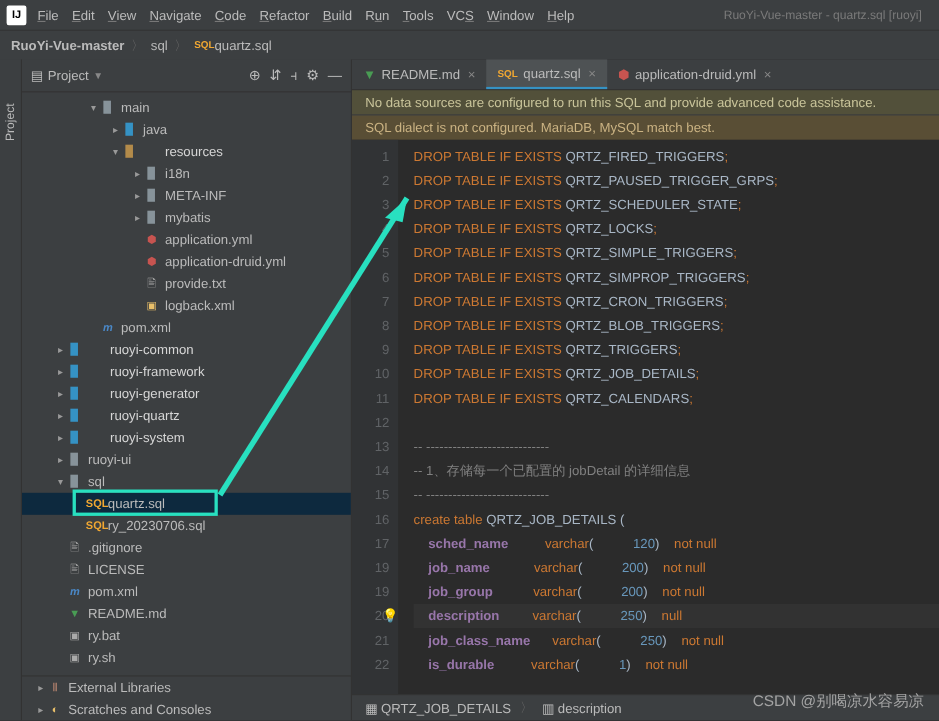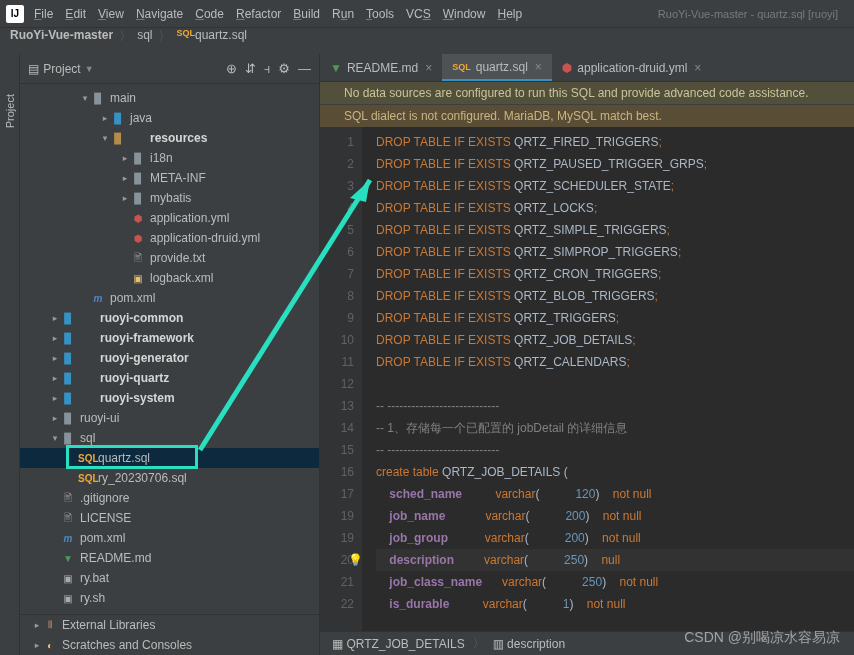--- a/index.html
+++ b/index.html
@@ -2,54 +2,54 @@
 <html><head>
 <meta charset="utf-8">
 <style>
 * { margin: 0; padding: 0; box-sizing: border-box; font-family: "Segoe UI", sans-serif; font-size: 12px; }
 body { background: #3c3f41; color: #bbbbbb; width: 854px; height: 655px; overflow: hidden; position: relative; }
 .menubar { height: 28px; background: #3c3f41; display: flex; align-items: center; padding: 0 6px; border-bottom: 1px solid #323232; }
 .app-icon { width: 18px; height: 18px; background: #fff; color: #000; display: flex; align-items: center; justify-content: center; font-weight: bold; font-size: 10px; margin-right: 10px; border-radius: 2px; }
 .menubar .menu-item { margin-right: 12px; cursor: pointer; }
 .menubar .menu-item u { text-decoration: underline; text-decoration-color: #777; }
 .title-right { margin-left: auto; color: #7a7a7a; font-size: 11px; padding-right: 10px; }
-.breadcrumb { height: 26px; display: flex; padding: 0 10px; background: #3c3f41; color: #bbb; }
+.breadcrumb { height: 26px; display: flex; align-items: center; padding: 0 10px; background: #3c3f41; color: #bbb; }
 .breadcrumb .sep { color: #666; margin: 0 6px; }
 .sql-icon { color: #f0a732; font-size: 9px; font-weight: bold; }
 .main { display: flex; height: calc(100% - 54px); }
 .sidetab { width: 20px; background: #3c3f41; border-right: 1px solid #323232; display: flex; align-items: flex-start; justify-content: center; padding-top: 40px; }
 .sidetab span { writing-mode: vertical-rl; transform: rotate(180deg); font-size: 11px; color: #bbb; }
 .left-panel { width: 300px; background: #3c3f41; border-right: 1px solid #323232; display: flex; flex-direction: column; }
 .panel-header { height: 30px; display: flex; align-items: center; padding: 0 8px; border-bottom: 1px solid #323232; }
 .panel-header .title { display: flex; align-items: center; gap: 4px; }
 .panel-header .spacer { flex: 1; }
 .panel-header .tb { color: #bbb; margin-left: 8px; cursor: pointer; font-size: 13px; }
 .tree { flex: 1; overflow: auto; padding: 4px 0; }
 .tree-row { display: flex; align-items: center; height: 20px; padding-right: 6px; white-space: nowrap; cursor: pointer; }
 .tree-row .arrow { width: 10px; text-align: center; color: #999; font-size: 9px; }
 .tree-row .icon { width: 16px; text-align: center; margin-right: 4px; font-size: 10px; }
 .tree-row.selected { background: #0d293e; }
 .tree-row .label { color: #bbb; }
-.tree-row .bold { font-weight: bold; color: #d6d6d6; padding-left: 20px; }
+.tree-row .bold { font-weight: normal; color: #d6d6d6; padding-left: 20px; }
 .folder { color: #87939a; }
 .folder-blue { color: #3592c4; }
 .file-md { color: #499c54; }
 .file-yml { color: #c75450; }
 .file-txt { color: #aaaaaa; }
 .file-xml { color: #e8bf6a; }
 .file-m { color: #4a88c7; font-weight: bold; font-style: italic; }
 .highlight-box { border: 3px solid #28e0c0; position: absolute; pointer-events: none; }
 .bottom-tree { border-top: 1px solid #323232; }
 .bottom-tree .tree-row { padding-left: 12px; }
 .right-panel { flex: 1; display: flex; flex-direction: column; background: #2b2b2b; min-width: 0; }
 .tabs { height: 28px; display: flex; align-items: stretch; background: #3c3f41; border-bottom: 1px solid #323232; }
 .tab { display: flex; align-items: center; padding: 0 10px; gap: 5px; color: #bbb; cursor: pointer; }
 .tab.active { background: #4e5254; border-bottom: 2px solid #3592c4; }
 .tab .close { color: #888; font-size: 12px; margin-left: 2px; }
-.banner { padding: 4px 24px; font-size: 12px; }
+.banner { padding: 4px 12px; font-size: 12px; }
 .banner.warn { background: #52503a; color: #c9c49a; }
 .banner.info { background: #594e35; color: #cbb383; border-top: 1px solid #3c3f41; }
 .editor { flex: 1; display: flex; overflow: hidden; font-family: "JetBrains Mono", Consolas, monospace; font-size: 13px; position: relative; }
 .gutter { width: 42px; background: #313335; color: #606366; text-align: right; padding: 4px 8px 4px 0; }
 .gutter div { height: 22px; line-height: 22px; }
 .code { flex: 1; padding: 4px 0 4px 14px; color: #a9b7c6; position: relative; }
 .code-line { height: 22px; line-height: 22px; white-space: pre; }
 .kw-orange { color: #cc7832; }
 .kw-ident { color: #9876aa; font-weight: bold; }
 .kw-num { color: #6897bb; margin-left: 36px; }

